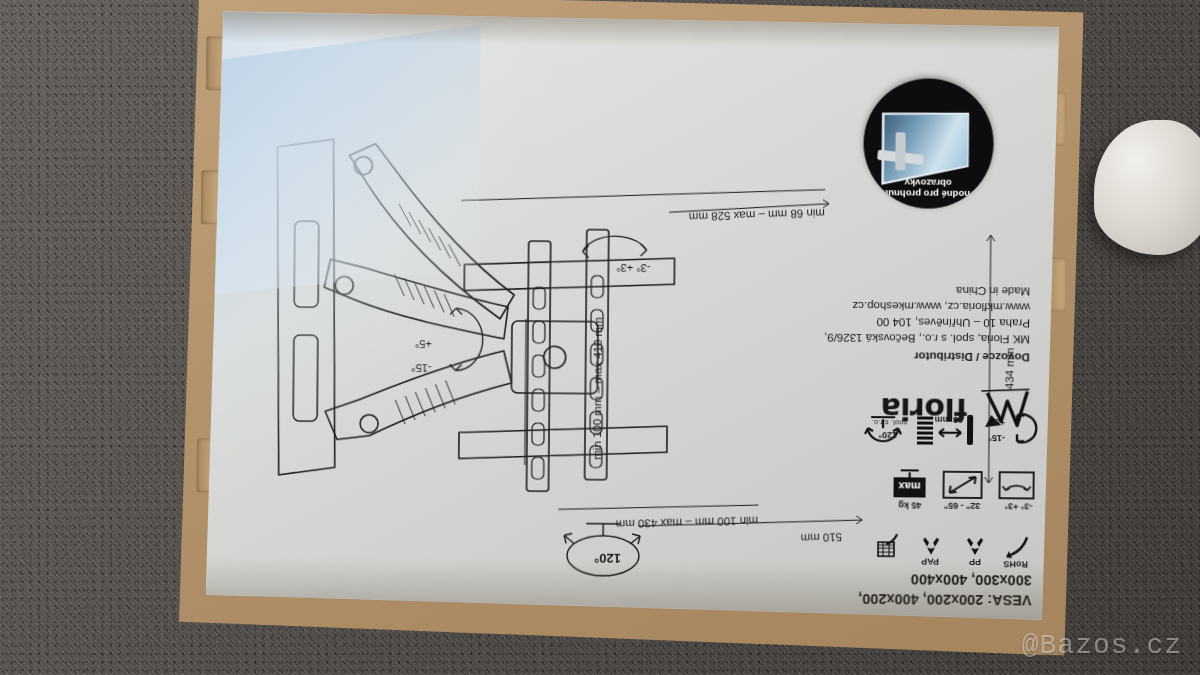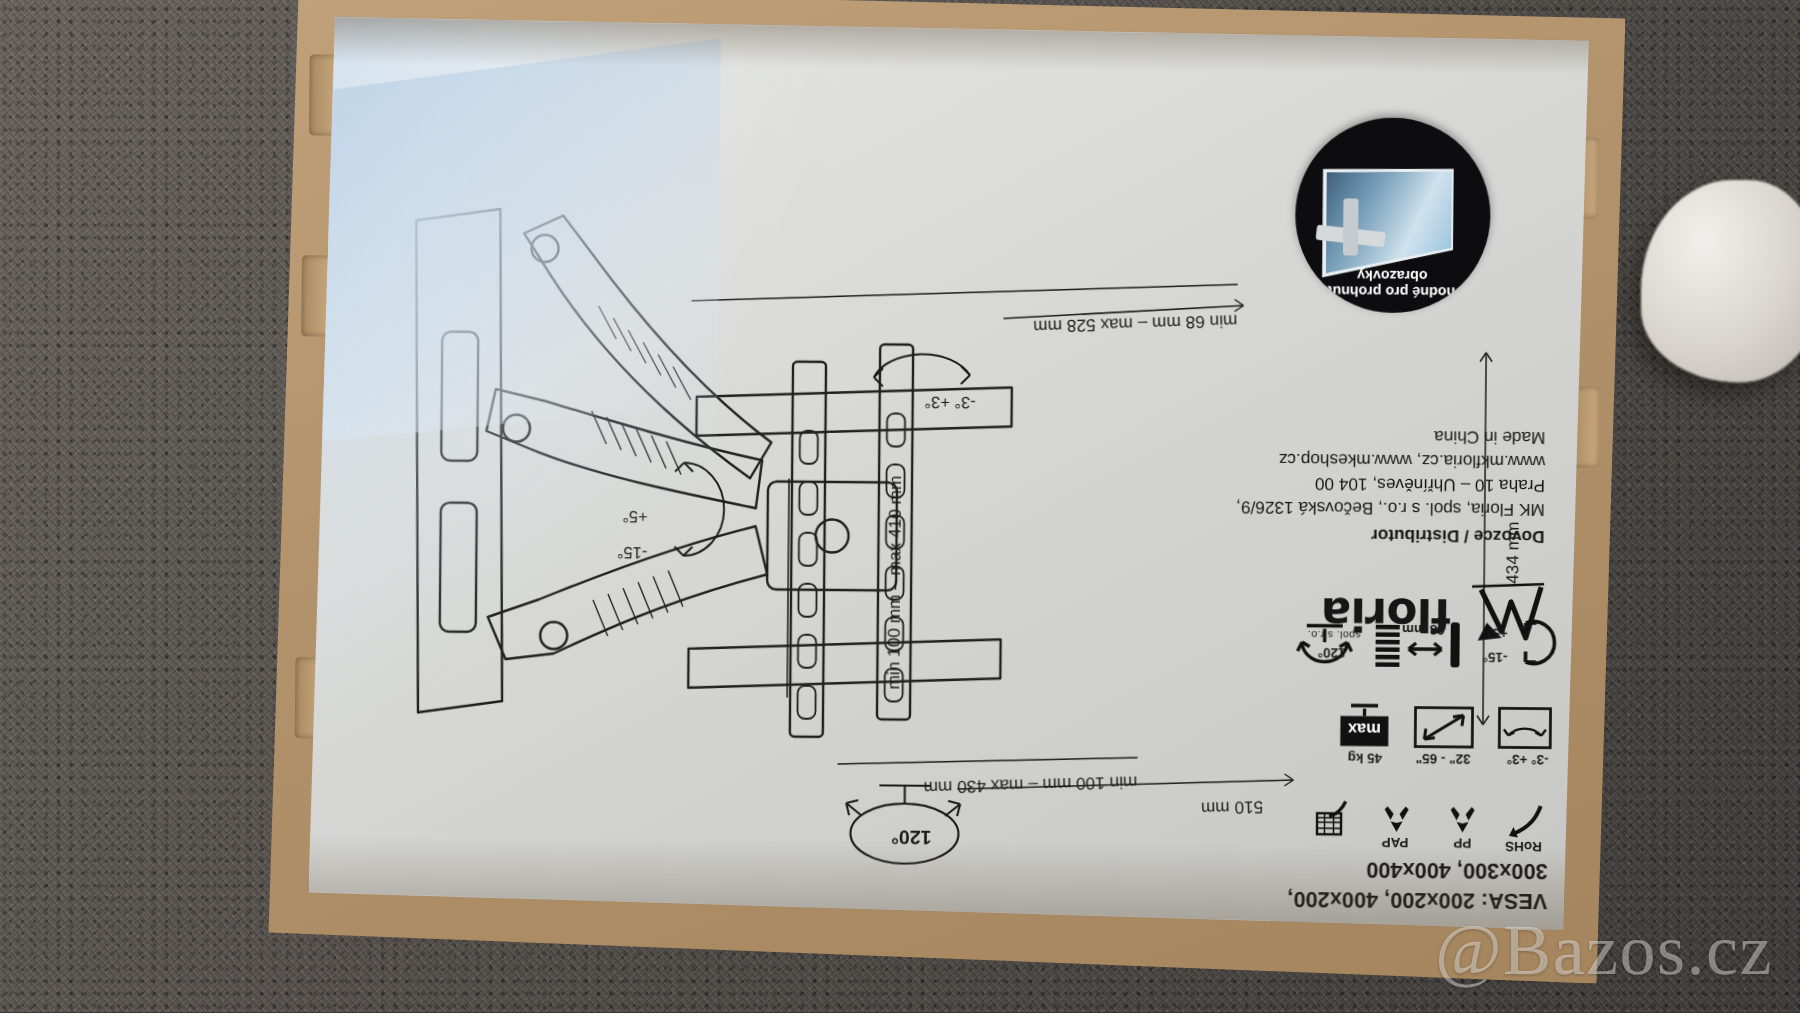--- a/index.html
+++ b/index.html
@@ -156,22 +156,22 @@
   .ico svg { display:block; }
   .icoLbl { position:absolute; font-size:9px; font-weight:bold; white-space:nowrap; }
 
   
   .draw { position:absolute; left:0; top:0; width:100%; height:100%; pointer-events:none; }
   .dimLbl { position:absolute; font-size:11.5px; white-space:nowrap; color:#1b1b1b; }
 
   
   .wm {
     position:absolute; right:18px; bottom:14px;
-    font-size:48px; color:rgba(255,255,255,.42);
-    font-family:Liberation Serif, serif; letter-spacing:1px;
+    font-size:28px; color:rgba(255,255,255,.42);
+    font-family:Liberation Mono, monospace; letter-spacing:1px;
     text-shadow:0 1px 2px rgba(0,0,0,.25);
   }
 </style>
 </head>
 <body>
 
 <div id="stage">
 
   <div class="carpet"></div>
   <div class="blob"></div>

